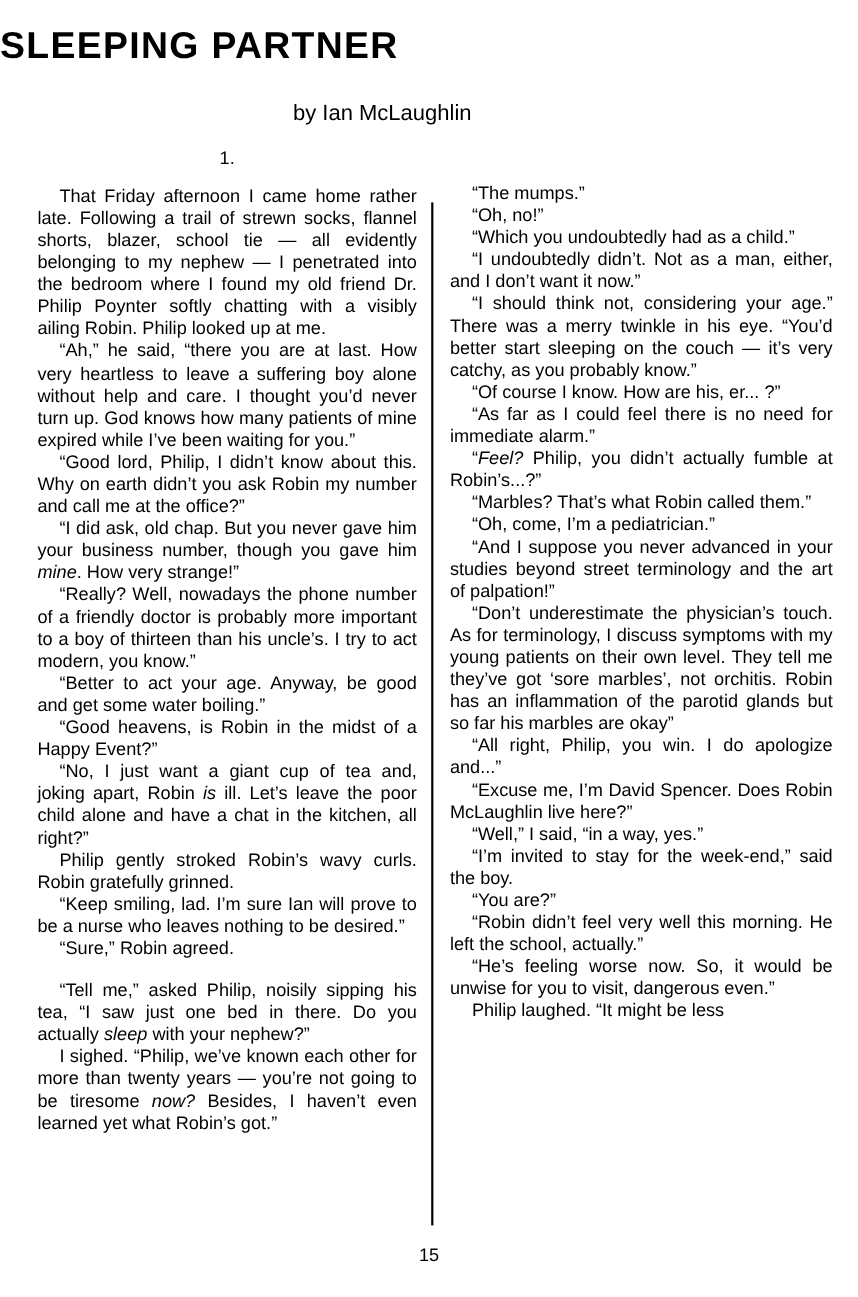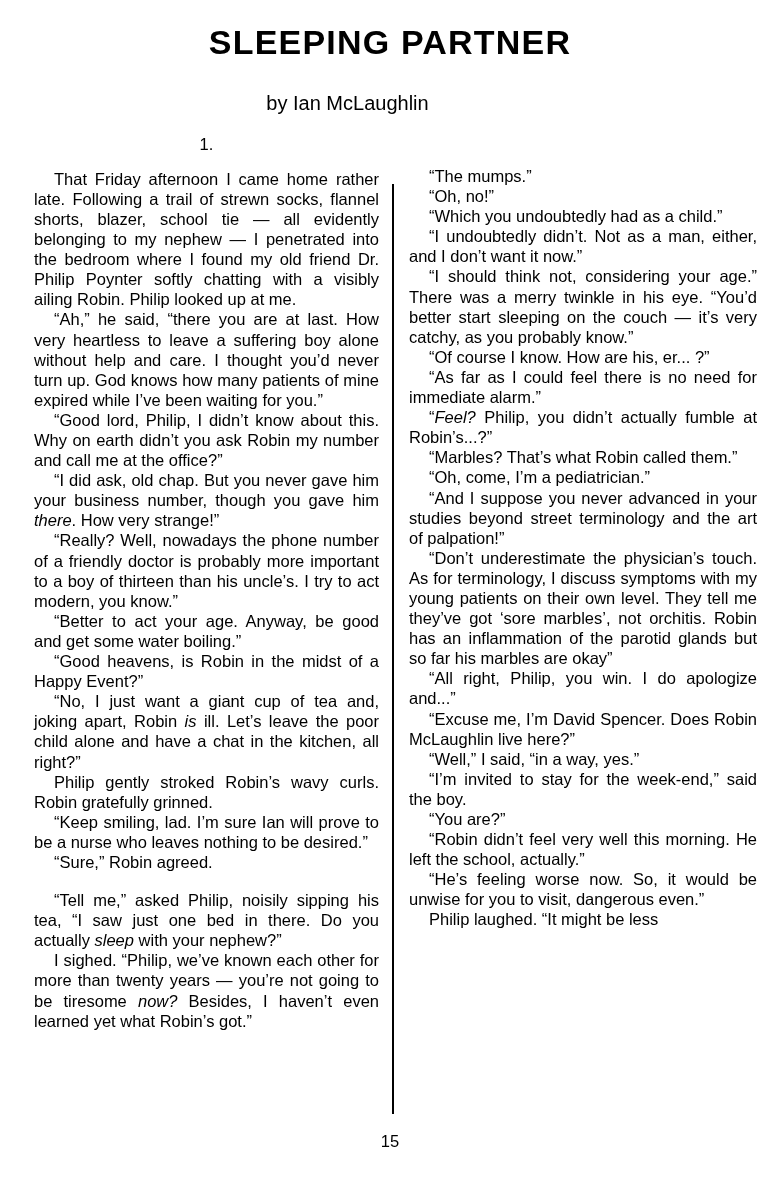--- a/index.html
+++ b/index.html
@@ -20,21 +20,20 @@
     left: 0; top: 0;
     width: 780px;
     height: 1179px;
     background: #ffffff;
   }
   .title {
     position: absolute;
     left: 0;
     top: 24px;
     width: 780px;
-    text-align: center;
     font-size: 34px;
     font-weight: bold;
     letter-spacing: 1.2px;
     line-height: 1.1;
   }
   .byline {
     position: absolute;
     left: 0;
     top: 92px;
     width: 695px;
@@ -107,21 +106,21 @@
   <div class="divider"></div>
 
   <div class="columns">
 
     <div class="col col-left">
       <div class="section-num">1.</div>
 
       <p class="para"><span>That Friday afternoon I came home rather late. Following a trail of strewn socks, flannel shorts, blazer, school tie — all evidently belonging to my nephew — I penetrated into the bedroom where I found my old friend Dr. Philip Poynter softly chatting with a visibly ailing Robin. Philip looked up at me.</span></p>
       <p class="para"><span>“Ah,” he said, “there you are at last. How very heartless to leave a suffering boy alone without help and care. I thought you’d never turn up. God knows how many patients of mine expired while I’ve been waiting for you.”</span></p>
       <p class="para"><span>“Good lord, Philip, I didn’t know about this. Why on earth didn’t you ask Robin my number and call me at the office?”</span></p>
-      <p class="para"><span>“I did ask, old chap. But you never gave him your business number, though you gave him </span><em>there</em><span>. How very strange!”</span></p>
+      <p class="para"><span>“I did ask, old chap. But you never gave him your business number, though you gave him </span><em>mine</em><span>. How very strange!”</span></p>
       <p class="para"><span>“Really? Well, nowadays the phone number of a friendly doctor is probably more important to a boy of thirteen than his uncle’s. I try to act modern, you know.”</span></p>
       <p class="para"><span>“Better to act your age. Anyway, be good and get some water boiling.”</span></p>
       <p class="para"><span>“Good heavens, is Robin in the midst of a Happy Event?”</span></p>
       <p class="para"><span>“No, I just want a giant cup of tea and, joking apart, Robin </span><em>is</em><span> ill. Let’s leave the poor child alone and have a chat in the kitchen, all right?”</span></p>
       <p class="para"><span>Philip gently stroked Robin’s wavy curls. Robin gratefully grinned.</span></p>
       <p class="para"><span>“Keep smiling, lad. I’m sure Ian will prove to be a nurse who leaves nothing to be desired.”</span></p>
       <p class="para"><span>“Sure,” Robin agreed.</span></p>
       <p class="para gap"><span>“Tell me,” asked Philip, noisily sipping his tea, “I saw just one bed in there. Do you actually </span><em>sleep</em><span> with your nephew?”</span></p>
       <p class="para"><span>I sighed. “Philip, we’ve known each other for more than twenty years — you’re not going to be tiresome </span><em>now?</em><span> Besides, I haven’t even learned yet what Robin’s got.”</span></p>
     </div>

